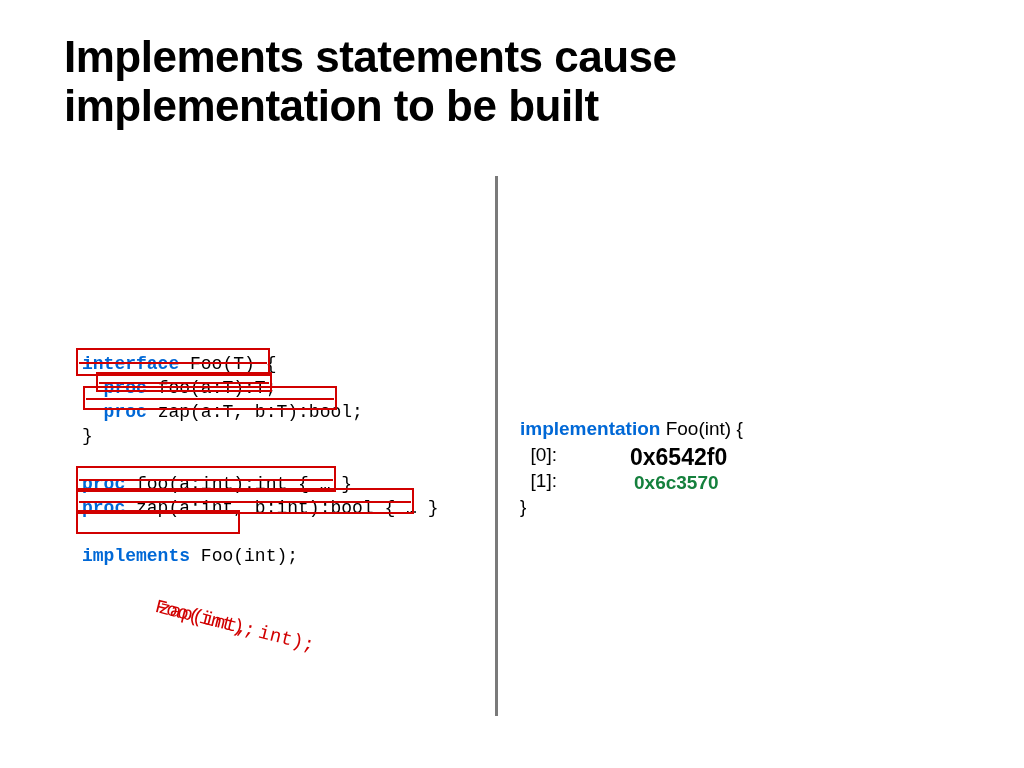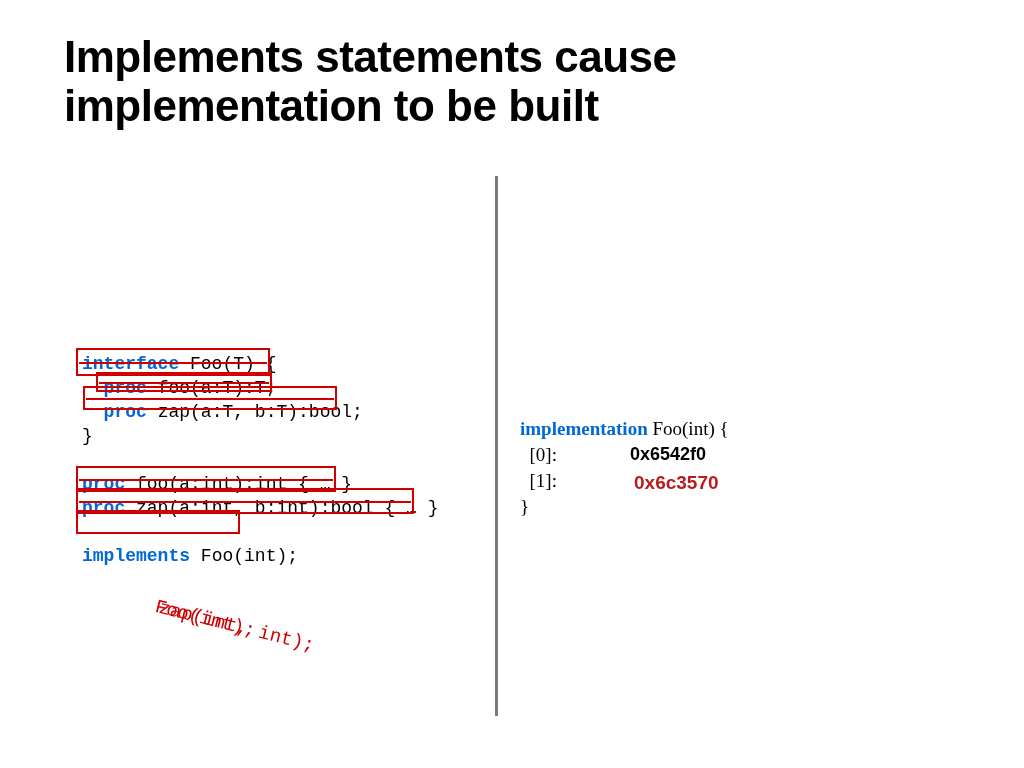--- a/index.html
+++ b/index.html
@@ -37,45 +37,45 @@
     font-family: Menlo, Consolas, "Courier New", monospace;
     font-size: 18px;
     line-height: 24px;
     white-space: pre;
     color: #000;
   }
   .code-right {
     position: absolute;
     left: 520px;
     top: 416px;
-    font-family: Liberation Serif, serif;
+    font-family: Liberation Sans, sans-serif;
     font-size: 19px;
     line-height: 26px;
     white-space: pre;
     color: #000;
   }
   .kw { color: #0068d6; font-weight: 700; }
   .addr0 {
     position: absolute;
     left: 630px;
     top: 444px;
     font-family: "Helvetica Neue", Helvetica, Arial, sans-serif;
-    font-size: 18px;
+    font-size: 23px;
     font-weight: 700;
     color: #000;
     text-align: center;
   }
   .addr1 {
     position: absolute;
     left: 634px;
     top: 472px;
     font-family: "Helvetica Neue", Helvetica, Arial, sans-serif;
     font-size: 19px;
     font-weight: 700;
-    color: #b91c1c;
+    color: #15803d;
     text-align: center;
   }
   
   .box {
     position: absolute;
     border: 2px solid #d10000;
     box-sizing: border-box;
   }
   .strike {
     position: absolute;

